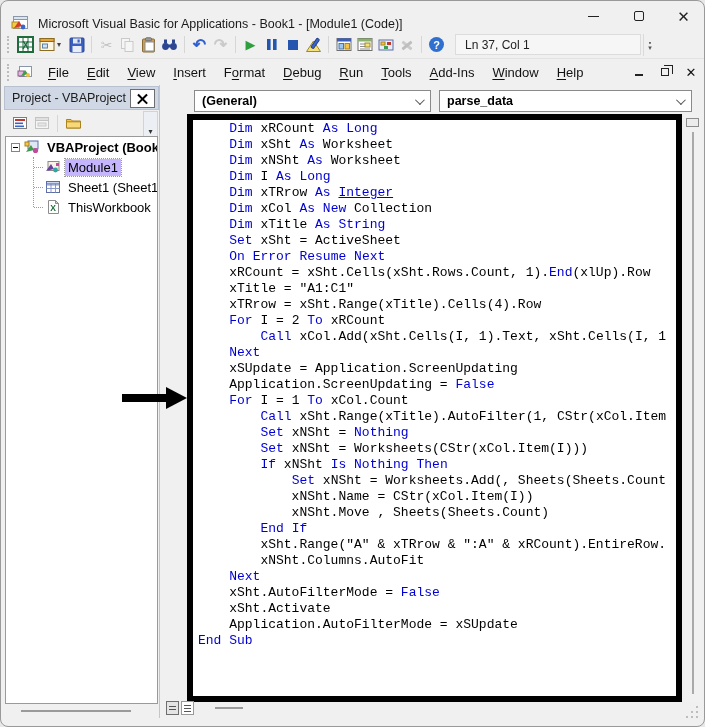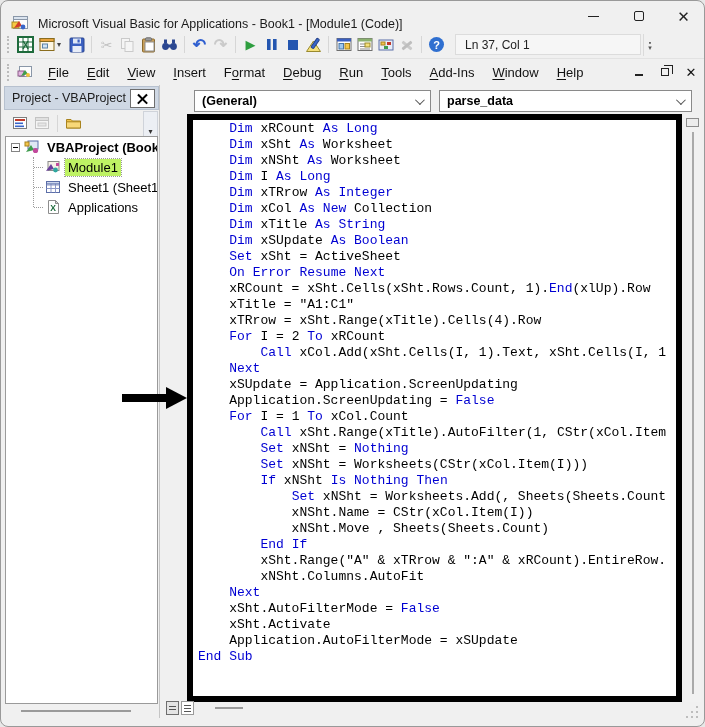--- a/index.html
+++ b/index.html
@@ -55,21 +55,21 @@
   .cross:before { transform:rotate(45deg); } .cross:after { transform:rotate(-45deg); }
   #project-toolbar { height:26px; display:flex; align-items:center; padding-left:5px; position:relative; }
   .pt-icon { width:22px; height:20px; display:flex; align-items:center; justify-content:center; }
   #pt-strip { position:absolute; right:1px; top:1px; width:15px; height:28px; background:#eceff4;
               border:1px solid #cfd3da; display:flex; align-items:flex-end; justify-content:center;
               font-size:8px; color:#333; padding-bottom:2px; }
   #tree-box { position:absolute; left:1px; top:50px; width:153px; height:568px; background:#fff;
               border:1px solid #9a9a9a; overflow:hidden; }
   .tree-row { height:20px; display:flex; align-items:center; white-space:nowrap; position:relative; font-size:13px; color:#000; }
   .tree-row .lbl { padding:1px 3px; }
-  .tree-row.selected .lbl { background:#bef264; outline:1px dotted #9a9a9a; }
+  .tree-row.selected .lbl { background:#c4b5fd; outline:1px dotted #9a9a9a; }
   .tree-row.root .lbl { font-weight:bold; }
   .expander { width:9px; height:9px; border:1px solid #848484; background:#fff; margin:0 4px 0 5px;
               position:relative; flex:0 0 auto; }
   .expander:before { content:""; position:absolute; left:1px; top:3px; width:5px; height:1px; background:#000; }
   .t-icon { width:16px; height:16px; margin-right:4px; flex:0 0 auto; position:relative; }
   .guide-v { position:absolute; left:27px; top:20px; height:50px; border-left:1px dotted #9a9a9a; }
   .stub { width:9px; border-top:1px dotted #9a9a9a; margin:0 2px 0 28px; flex:0 0 auto; }
   #project-hscroll { position:absolute; left:17px; top:624px; width:110px; height:2px; background:#9a9a9a; }
 
   
@@ -373,21 +373,21 @@
           </div>
           <div class="tree-row">
             <div class="stub"></div>
             <span class="t-icon">
               <svg width="16" height="16" viewBox="0 0 16 16">
                 <path d="M3.5 1.5 L10.5 1.5 L13.5 4.5 L13.5 14.5 L3.5 14.5 Z" fill="#fff" stroke="#8d8d8d"></path>
                 <path d="M10.5 1.5 L10.5 4.5 L13.5 4.5 Z" fill="#d9d9d9" stroke="#8d8d8d"></path>
                 <text x="8" y="12" font-size="8.5" font-weight="bold" fill="#1e6b3c" text-anchor="middle">X</text>
               </svg>
             </span>
-            <span class="lbl">Applications</span>
+            <span class="lbl">ThisWorkbook</span>
           </div>
         </div>
     </div>
     <div id="project-hscroll"></div>
   </div>
 
   <div id="code-pane">
     <div class="proc-dd" id="dd-left">
       <span>(General)</span>
       <div class="chev"></div>
@@ -396,24 +396,23 @@
       <span>parse_data</span>
       <div class="chev"></div>
     </div>
 
     <div id="annotation-box">
       <div id="code-editor">
           <div class="code-line">    <span class="kw" style="color: rgb(0, 0, 210);">Dim</span> xRCount <span class="kw" style="color: rgb(0, 0, 210);">As</span> <span class="kw" style="color: rgb(0, 0, 210);">Long</span></div>
           <div class="code-line">    <span class="kw" style="color: rgb(0, 0, 210);">Dim</span> xSht <span class="kw" style="color: rgb(0, 0, 210);">As</span> Worksheet</div>
           <div class="code-line">    <span class="kw" style="color: rgb(0, 0, 210);">Dim</span> xNSht <span class="kw" style="color: rgb(0, 0, 210);">As</span> Worksheet</div>
           <div class="code-line">    <span class="kw" style="color: rgb(0, 0, 210);">Dim</span> I <span class="kw" style="color: rgb(0, 0, 210);">As</span> <span class="kw" style="color: rgb(0, 0, 210);">Long</span></div>
-          <div class="code-line">    <span class="kw" style="color: rgb(0, 0, 210);">Dim</span> xTRrow <span class="kw" style="color: rgb(0, 0, 210);">As</span> <span class="kw" style="color: rgb(0, 0, 210);">Integer</span></div>
+          <div class="code-line">    <span class="kw" style="color: rgb(0, 0, 210);">Dim</span> xTRrow <span class="kw" style="color: rgb(0, 0, 210);">As</span> <span class="kw" style="color: rgb(0, 0, 210); text-decoration: underline;">Integer</span></div>
           <div class="code-line">    <span class="kw" style="color: rgb(0, 0, 210);">Dim</span> xCol <span class="kw" style="color: rgb(0, 0, 210);">As</span> <span class="kw" style="color: rgb(0, 0, 210);">New</span> Collection</div>
           <div class="code-line">    <span class="kw" style="color: rgb(0, 0, 210);">Dim</span> xTitle <span class="kw" style="color: rgb(0, 0, 210);">As</span> <span class="kw" style="color: rgb(0, 0, 210);">String</span></div>
-          <div class="code-line">    <span class="kw" style="color: rgb(0, 0, 210);">Dim</span> xSUpdate <span class="kw" style="color: rgb(0, 0, 210);">As</span> <span class="kw" style="color: rgb(0, 0, 210);">Boolean</span></div>
           <div class="code-line">    <span class="kw" style="color: rgb(0, 0, 210);">Set</span> xSht = ActiveSheet</div>
           <div class="code-line">    <span class="kw" style="color: rgb(0, 0, 210);">On</span> <span class="kw" style="color: rgb(0, 0, 210);">Error</span> <span class="kw" style="color: rgb(0, 0, 210);">Resume</span> <span class="kw" style="color: rgb(0, 0, 210);">Next</span></div>
           <div class="code-line">    xRCount = xSht.Cells(xSht.Rows.Count, 1).<span class="kw" style="color: rgb(0, 0, 210);">End</span>(xlUp).Row</div>
           <div class="code-line">    xTitle = "A1:C1"</div>
           <div class="code-line">    xTRrow = xSht.Range(xTitle).Cells(4).Row</div>
           <div class="code-line">    <span class="kw" style="color: rgb(0, 0, 210);">For</span> I = 2 <span class="kw" style="color: rgb(0, 0, 210);">To</span> xRCount</div>
           <div class="code-line">        <span class="kw" style="color: rgb(0, 0, 210);">Call</span> xCol.Add(xSht.Cells(I, 1).Text, xSht.Cells(I, 1</div>
           <div class="code-line">    <span class="kw" style="color: rgb(0, 0, 210);">Next</span></div>
           <div class="code-line">    xSUpdate = Application.ScreenUpdating</div>
           <div class="code-line">    Application.ScreenUpdating = <span class="kw" style="color: rgb(0, 0, 210);">False</span></div>

